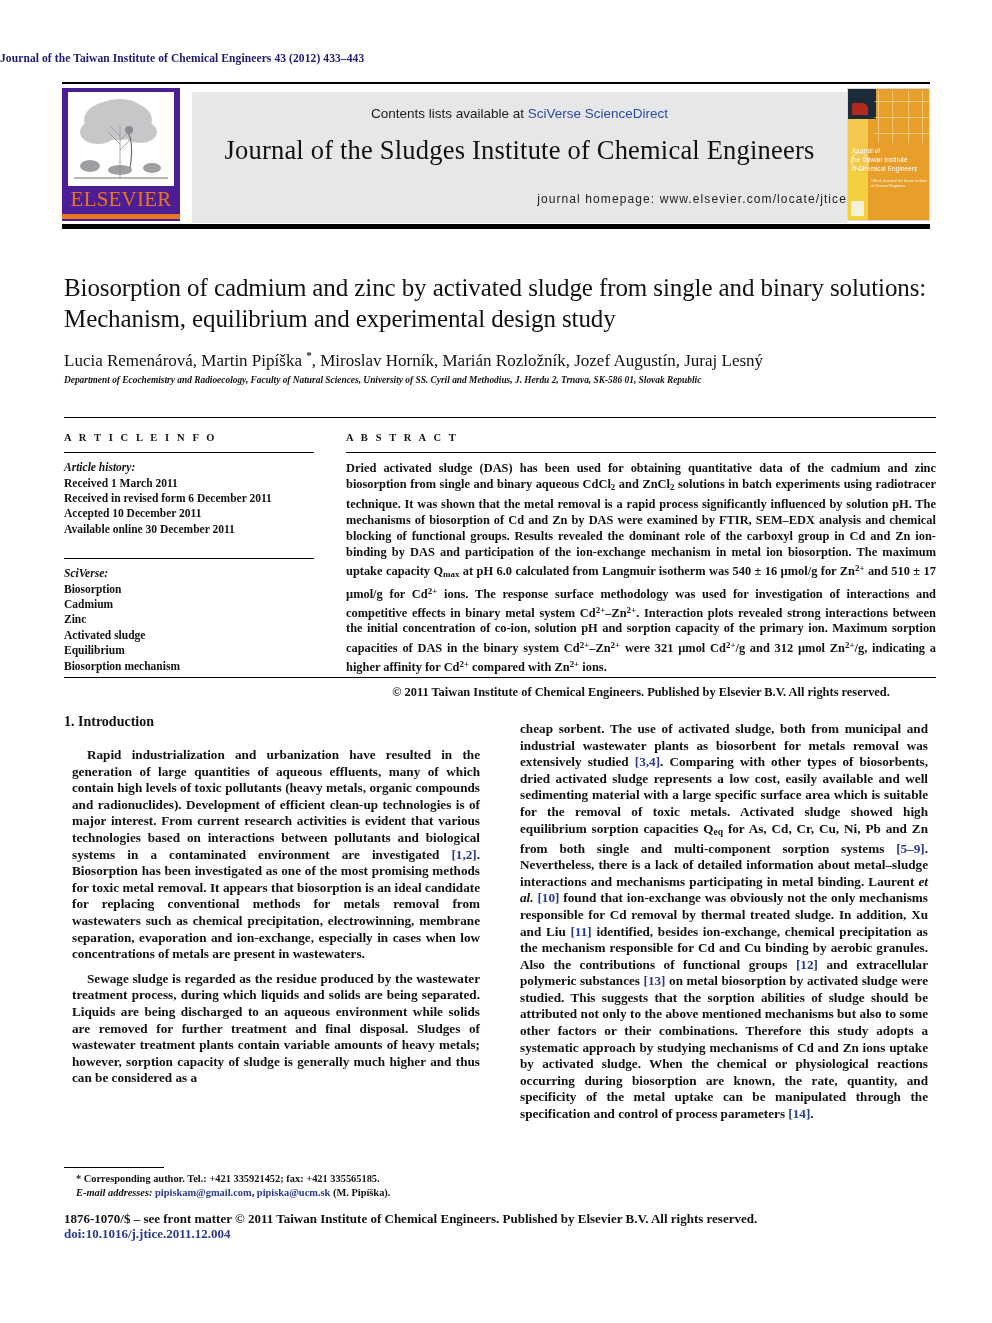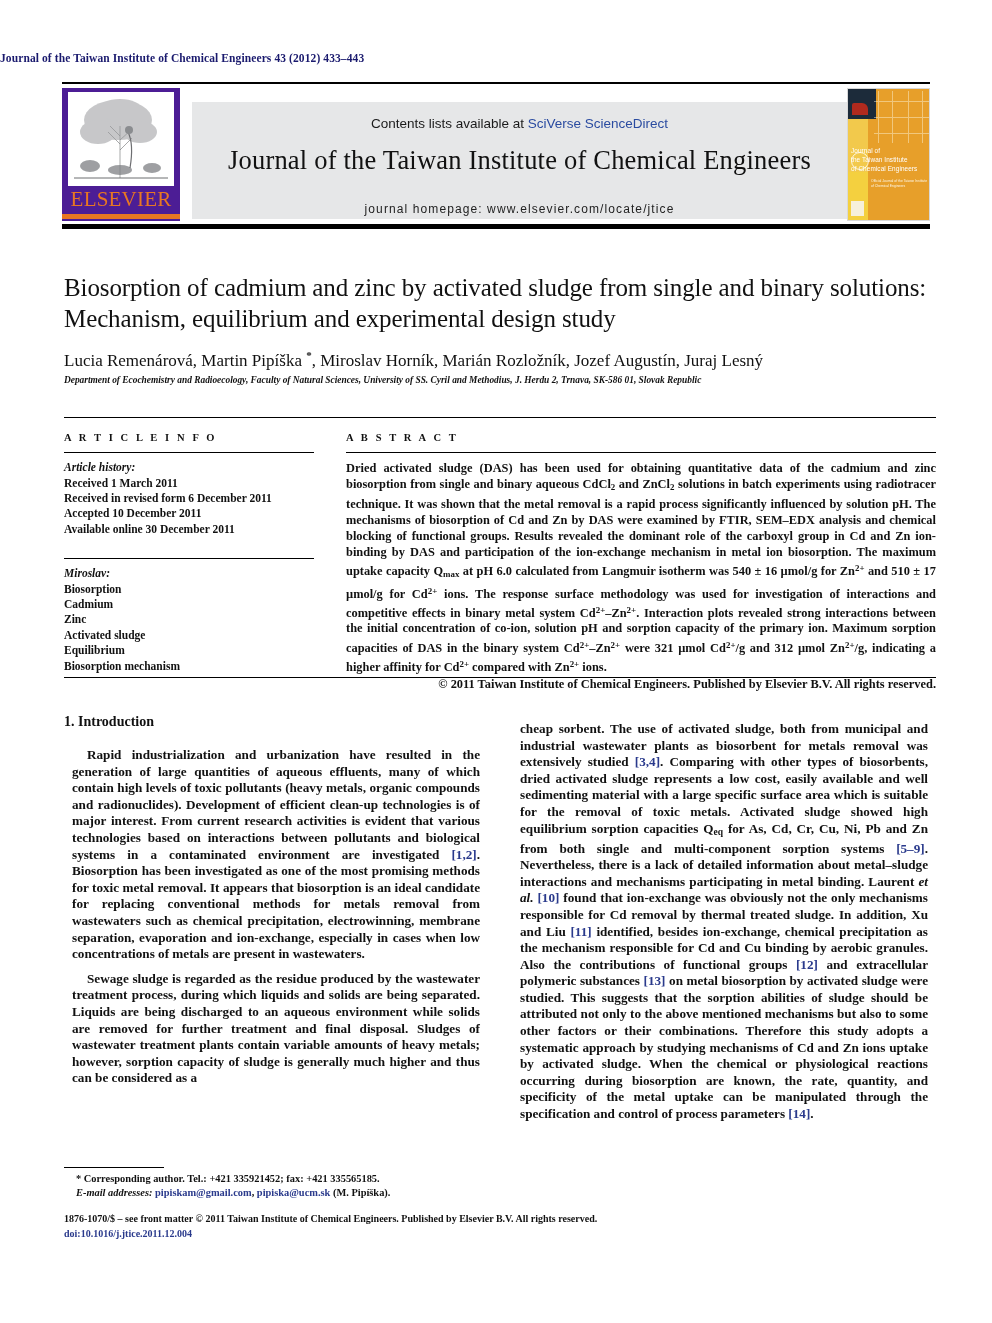--- a/index.html
+++ b/index.html
@@ -80,23 +80,23 @@
   }
   .elsevier-underline {
     position: absolute;
     left: 0px; top: 126px;
     width: 118px; height: 5px;
     background: #E87722;
   }
   .grey-panel {
     position: absolute;
     left: 130px;
-    top: 14px;
+    top: 4px;
     width: 655px;
-    height: 117px;
+    height: 131px;
     background: #e6e7e8;
   }
   .contents-line {
     position: absolute;
     top: 14px; left: 0; width: 655px;
     text-align: center;
     font-family: "Liberation Sans", sans-serif;
     font-size: 13.5px;
     color: #1a1a1a;
   }
@@ -108,21 +108,21 @@
     top: 43px; left: 0; width: 655px;
     text-align: center;
     font-family: "Liberation Serif", serif;
     font-size: 26.5px;
     color: #111;
     letter-spacing: 0.2px;
   }
   .homepage-line {
     position: absolute;
     top: 100px; left: 0; width: 655px;
-    text-align: center;
+    text-align: right;
     font-family: "Liberation Sans", sans-serif;
     font-size: 12px;
     letter-spacing: 1.1px;
     color: #222;
   }
   .cover-thumb {
     position: absolute;
     right: 0; top: 0;
     width: 83px;
     height: 133px;
@@ -289,24 +289,24 @@
     font-size: 12.4px;
     line-height: 16.2px;
     text-align: justify;
     font-weight: bold;
     color: #111;
   }
   .abstract-copy {
     font-family: "Liberation Serif", serif;
     font-size: 12.4px;
     line-height: 16.2px;
-    text-align: right;
-    font-weight: bold;
-    color: #111;
-    margin-top: 1px;
+    text-align: center;
+    font-weight: bold;
+    color: #111;
+    margin-top: 9px;
   }
   sub, sup { font-weight: bold; }
   sub { font-size: 0.72em; vertical-align: -0.25em; }
   sup { font-size: 0.72em; vertical-align: 0.42em; }
 
   
   .body-col {
     position: absolute;
     top: 713px;
     width: 424px;
@@ -354,21 +354,21 @@
   .footnote .indent { padding-left: 12px; display: block; }
   .footnote .em { font-style: italic; }
   .footnote a { color: #2a3a8c; text-decoration: none; margin-top: 7px; }
 
   .imprint {
     position: absolute;
     left: 64px;
     top: 1212px;
     width: 872px;
     font-family: "Liberation Serif", serif;
-    font-size: 10px;
+    font-size: 13px;
     line-height: 14.5px;
     font-weight: bold;
     color: #111;
   }
   .imprint .doi { color: #2a3a8c; display: block; }
 </style>
 </head>
 <body>
 
 <div class="page">
@@ -401,21 +401,21 @@
         <line x1="6" y1="86" x2="100" y2="86" stroke="#6d6e71" stroke-width="1"></line>
       </svg>
       <div class="elsevier-word">ELSEVIER</div>
       <div class="elsevier-underline"></div>
     </div>
 
     <div class="grey-panel">
       <div class="contents-line">
         <span>Contents lists available at </span><span class="sd">SciVerse ScienceDirect</span>
       </div>
-      <div class="journal-title">Journal of the Taiwan Institute of Chemical Engineers</div>
+      <div class="journal-title">Journal of the Sludges Institute of Chemical Engineers</div>
       <div class="homepage-line">journal homepage: www.elsevier.com/locate/jtice</div>
     </div>
 
     <div class="cover-thumb">
       <div class="cover-left-strip"></div>
       <div class="cover-yellow-block"></div>
       <div class="cover-photo"></div>
       <div class="cover-grid">
         <i style="left:4px;top:0;width:1px;height:52px"></i>
         <i style="left:18px;top:0;width:1px;height:52px"></i>
@@ -448,21 +448,21 @@
     <div class="sec-head">A R T I C L E   I N F O</div>
     <div class="thin-rule"></div>
     <div class="hist-label">Article history:</div>
     <div class="hist-line">Received 1 March 2011</div>
     <div class="hist-line">Received in revised form 6 December 2011</div>
     <div class="hist-line">Accepted 10 December 2011</div>
     <div class="hist-line">Available online 30 December 2011</div>
 
     <div class="kw-block">
       <div class="thin-rule"></div>
-      <div class="kw-label">Miroslav:</div>
+      <div class="kw-label">SciVerse:</div>
       <div class="kw-line">Biosorption</div>
       <div class="kw-line">Cadmium</div>
       <div class="kw-line">Zinc</div>
       <div class="kw-line">Activated sludge</div>
       <div class="kw-line">Equilibrium</div>
       <div class="kw-line">Biosorption mechanism</div>
     </div>
   </div>
 
   <div class="col-abs">

